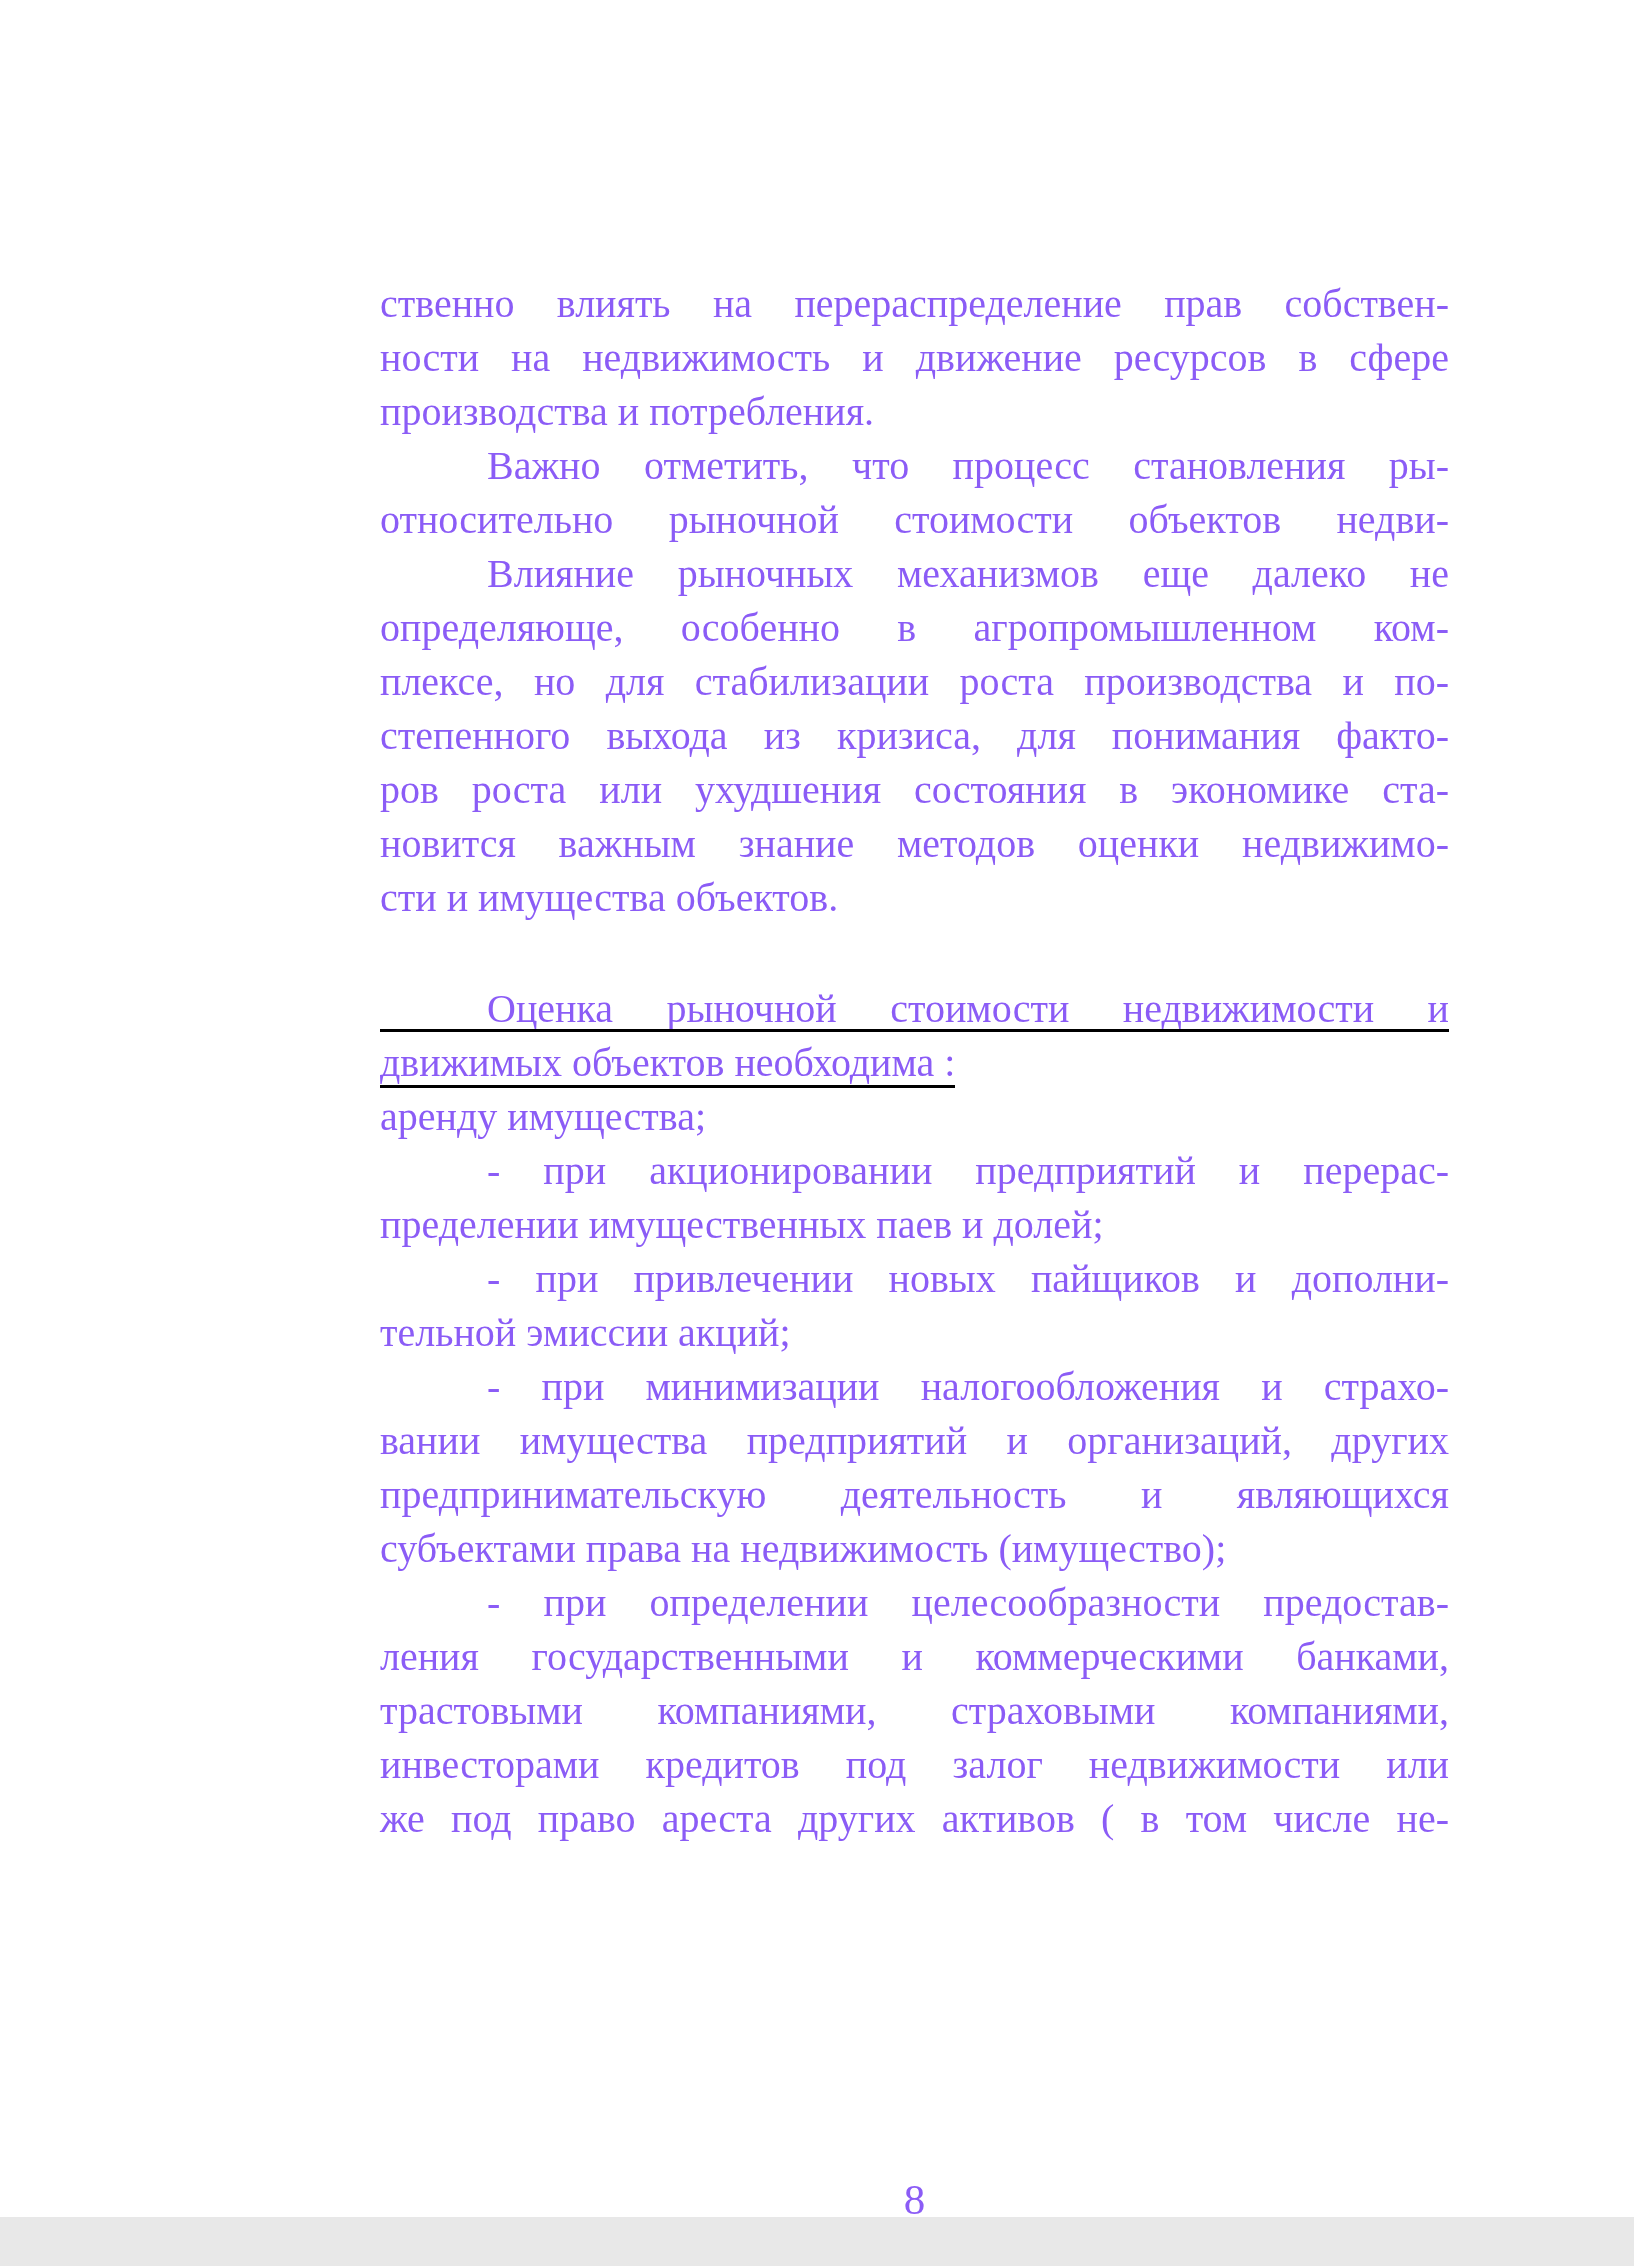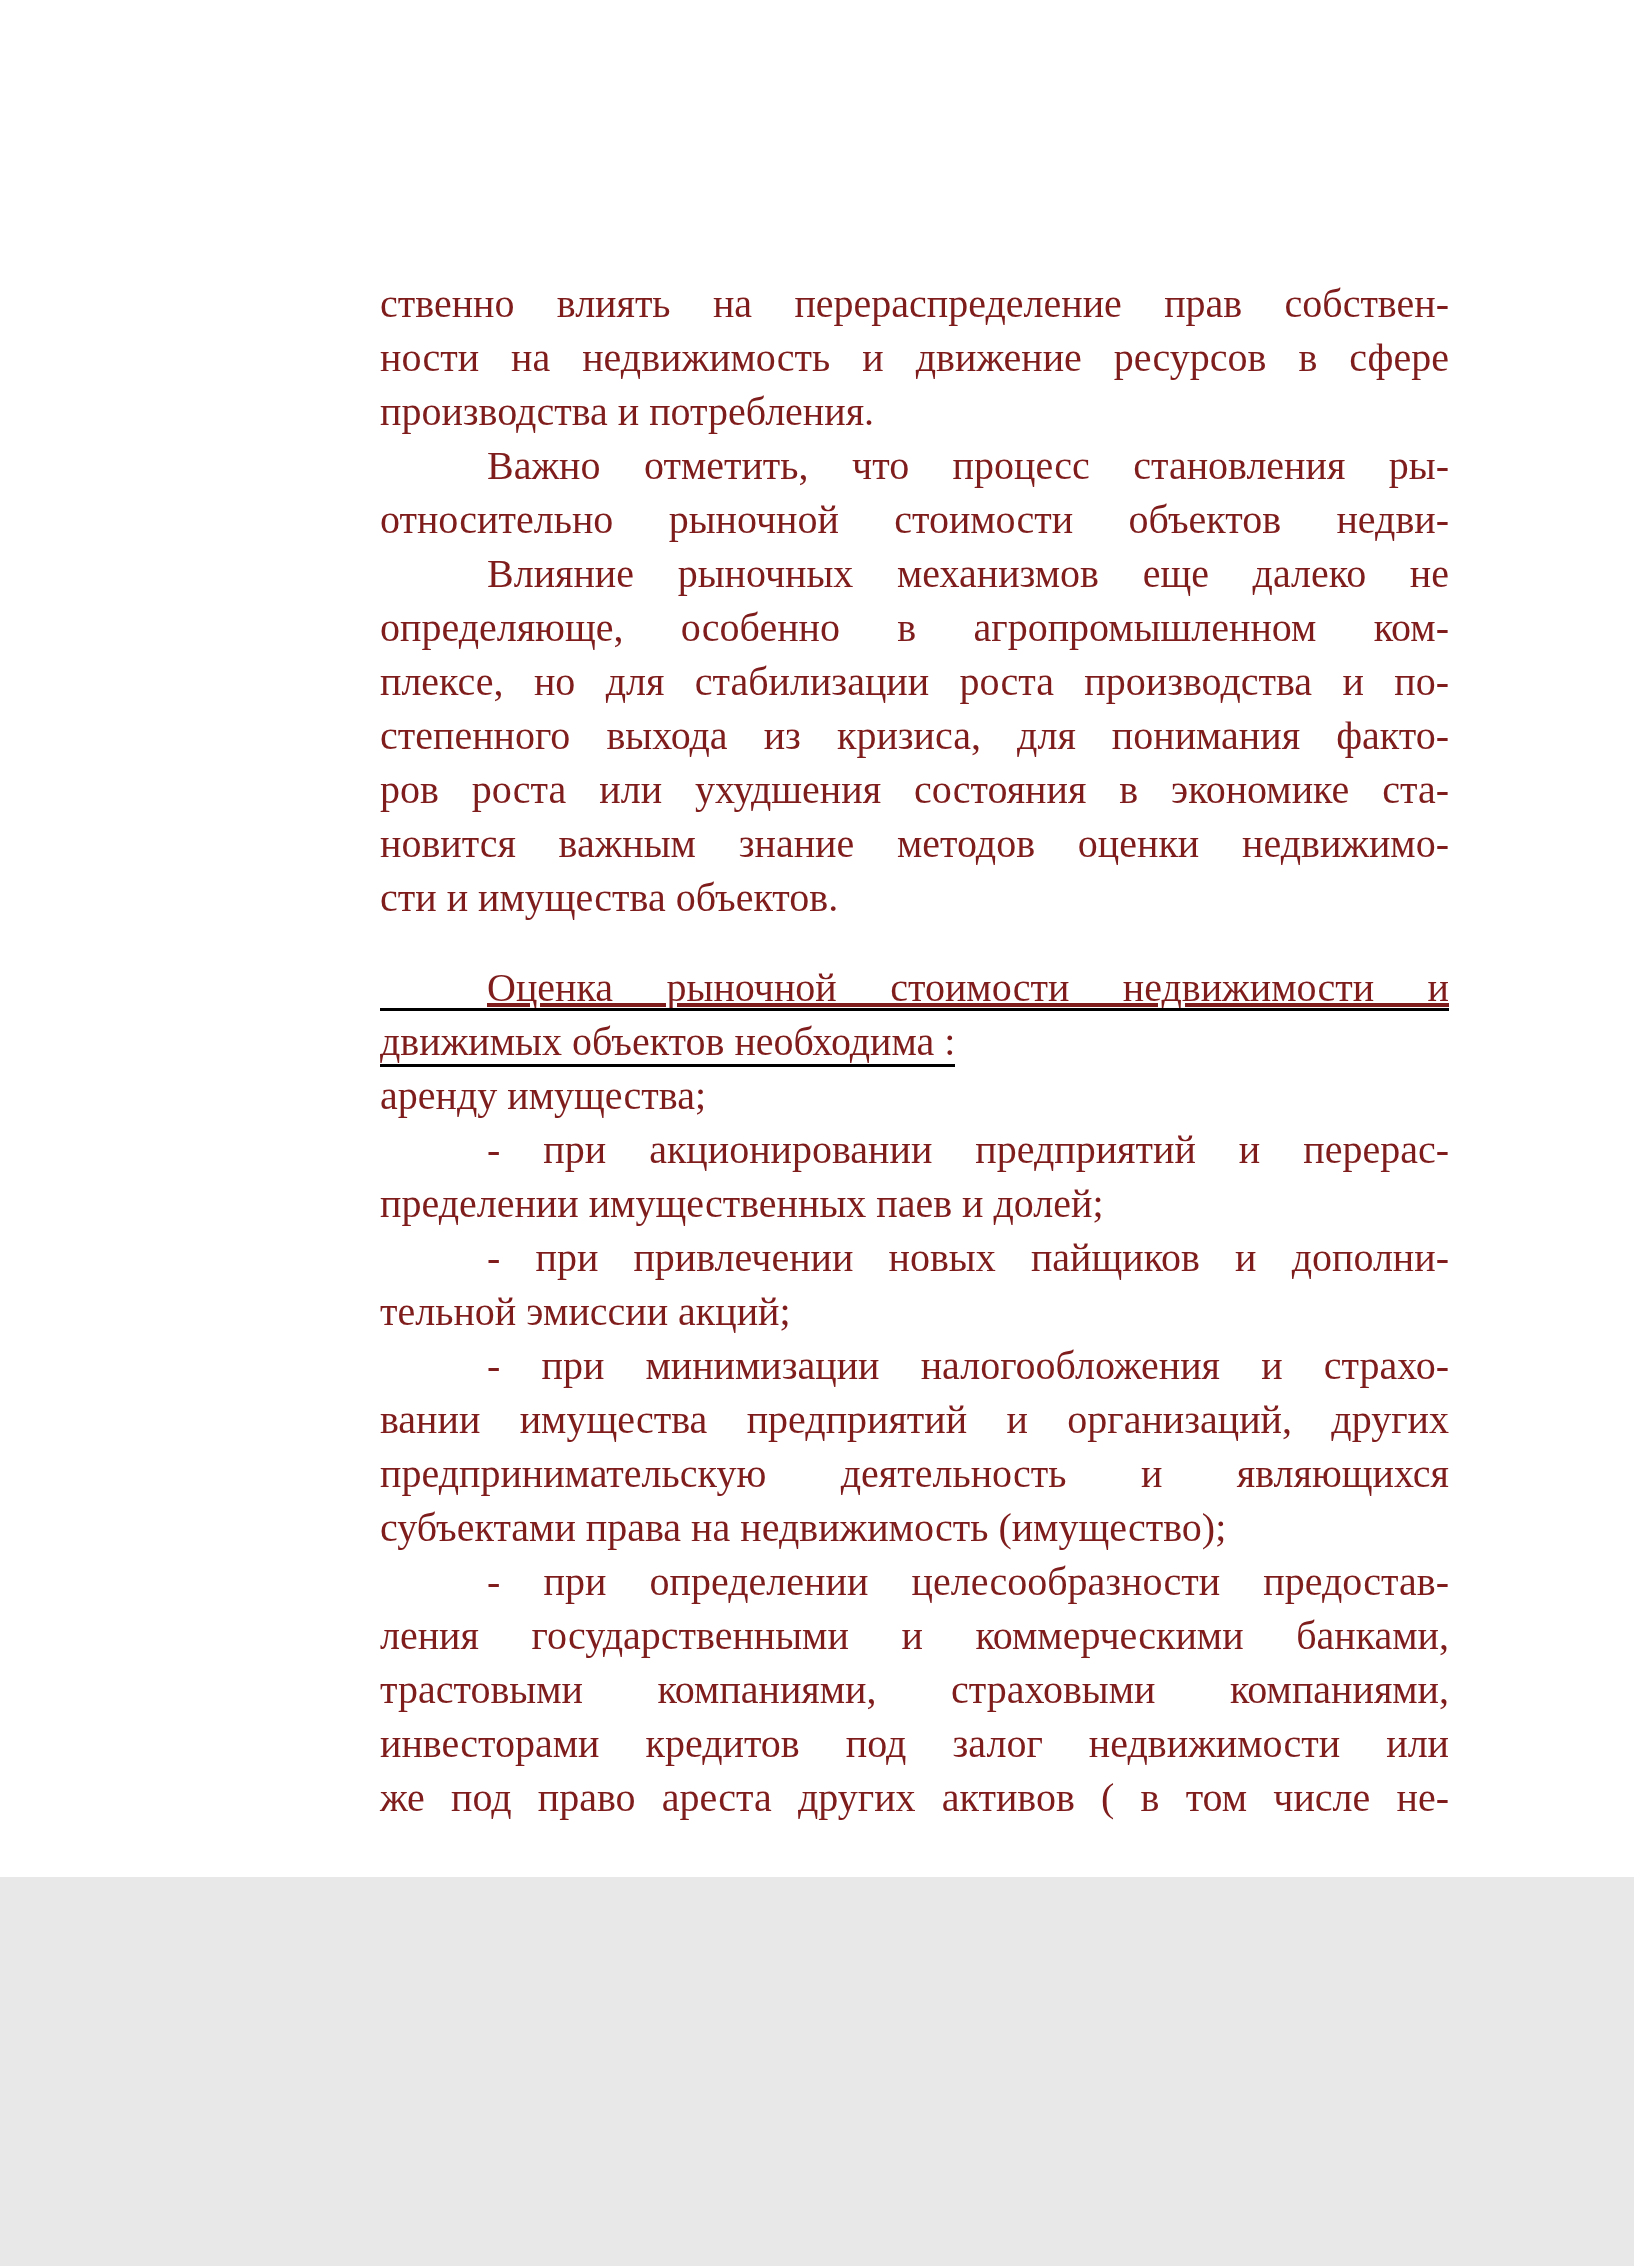--- a/index.html
+++ b/index.html
@@ -3,24 +3,24 @@
 <meta charset="utf-8">
 <style>
   html, body {
     margin: 0;
     padding: 0;
     background: #e8e8e8;
   }
   .page {
     position: relative;
     width: 1635px;
-    height: 1877px;
+    height: 2217px;
     margin: 0 auto;
     background: #ffffff;
-    color: #7f1d1d;
+    color: #8b5cf6;
     font-family: "Liberation Serif", "DejaVu Serif", serif;
     overflow: hidden;
   }
   .text-block {
     position: absolute;
     left: 380px;
     top: 277px;
     width: 1069px;
   }
   .line {
@@ -33,22 +33,21 @@
     position: relative;
   }
   .line.just {
     white-space: normal;
     text-align-last: justify;
   }
   .line.indent {
     text-indent: 107px;
   }
   .block.gap {
-    margin-top: 36px;
-    text-decoration: underline;
+    margin-top: 57px;
   }
   
   .line.u-full::after {
     content: "";
     position: absolute;
     left: 0;
     right: 0;
     bottom: 3.7px;
     border-bottom: 3.7px solid #000;
   }

